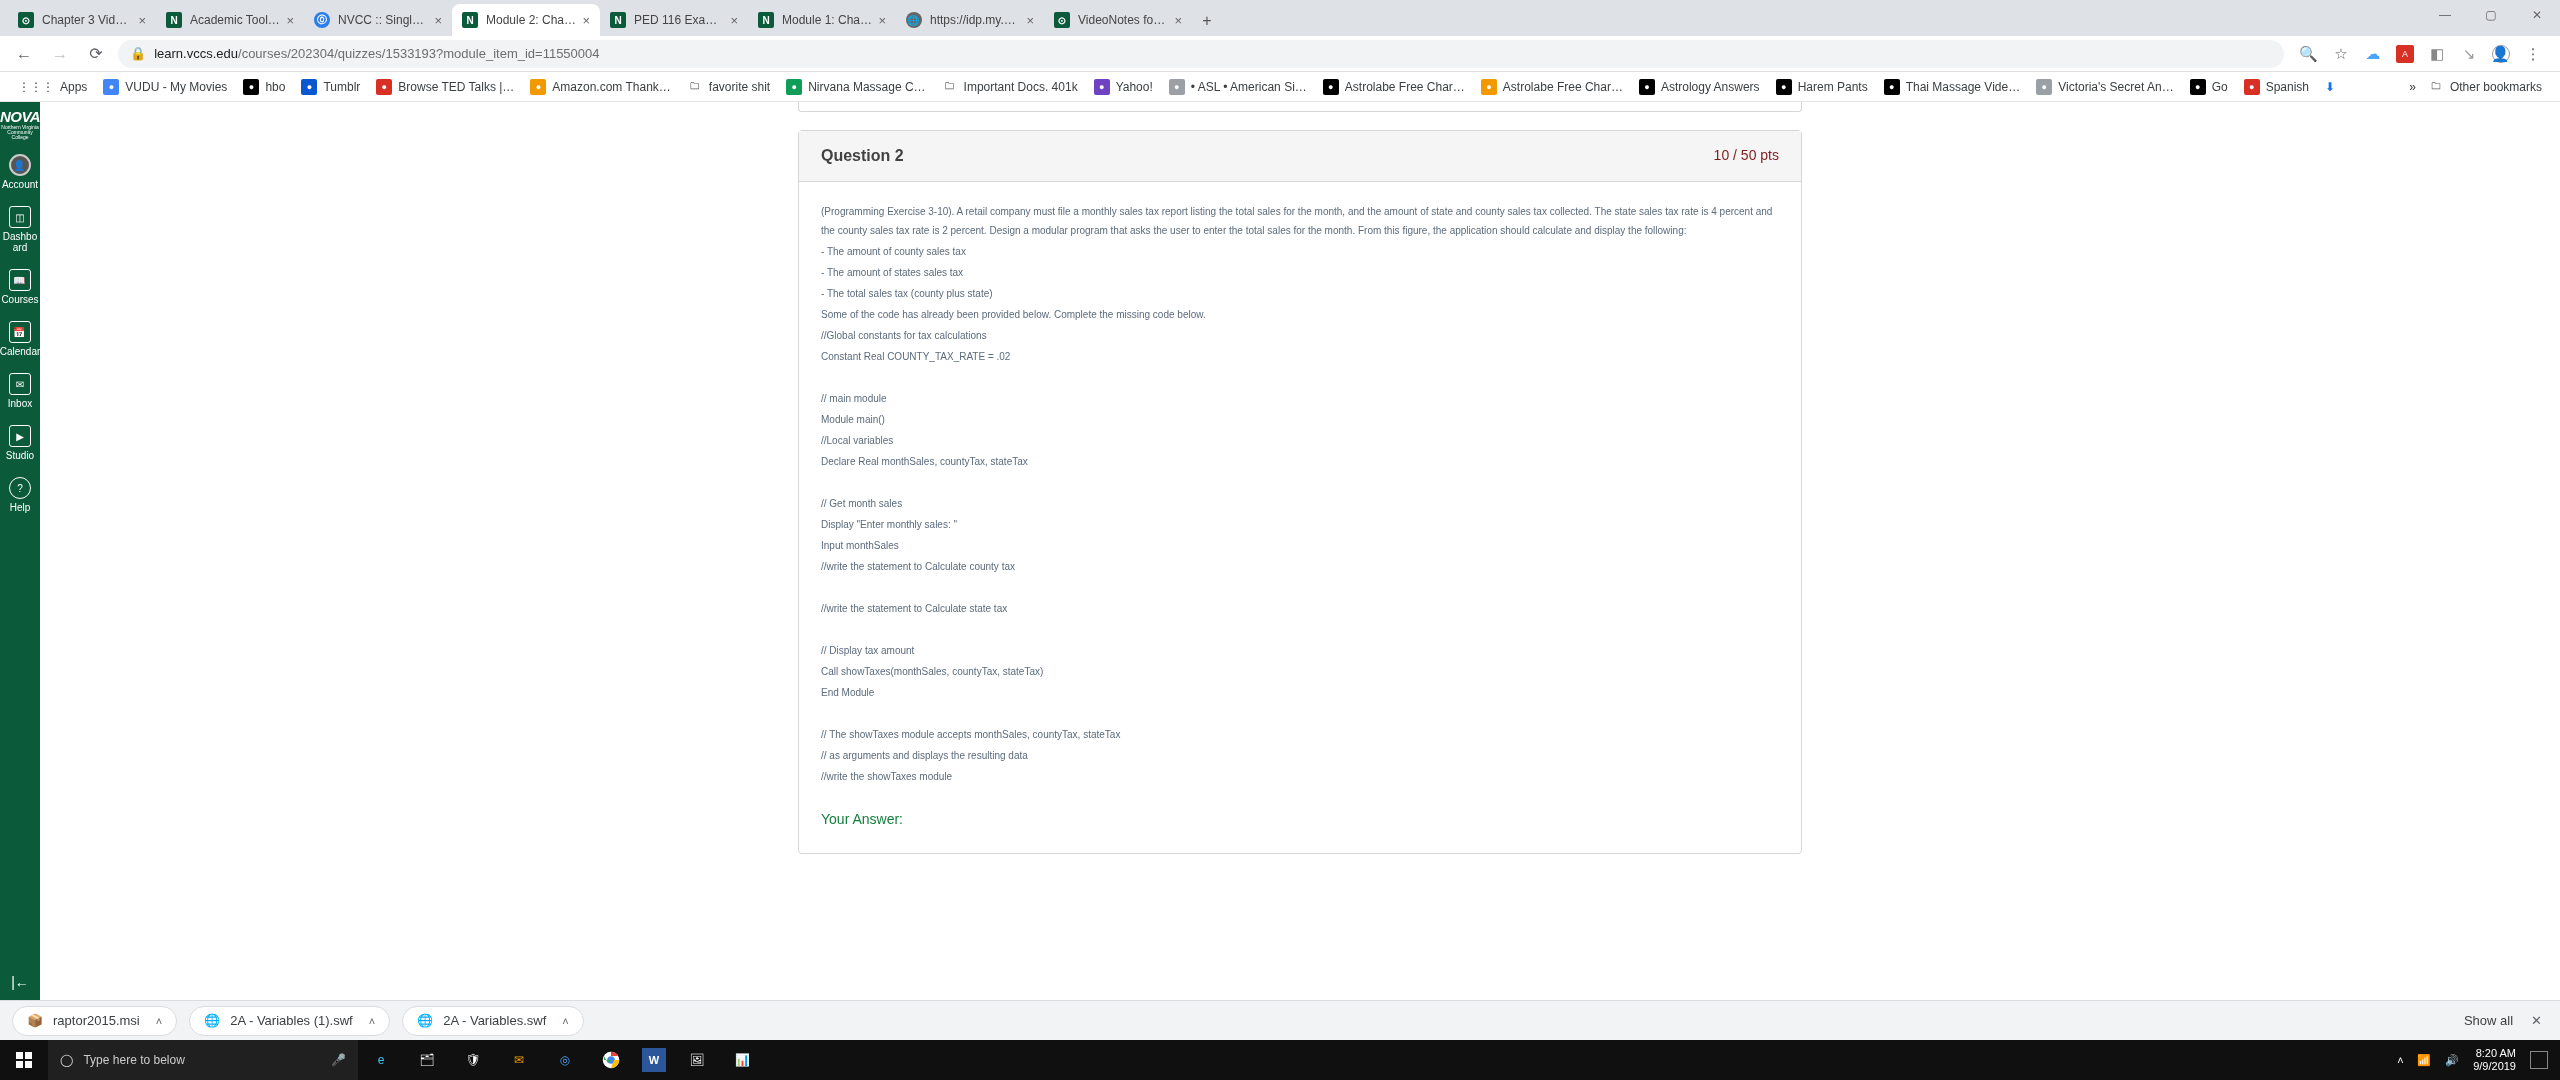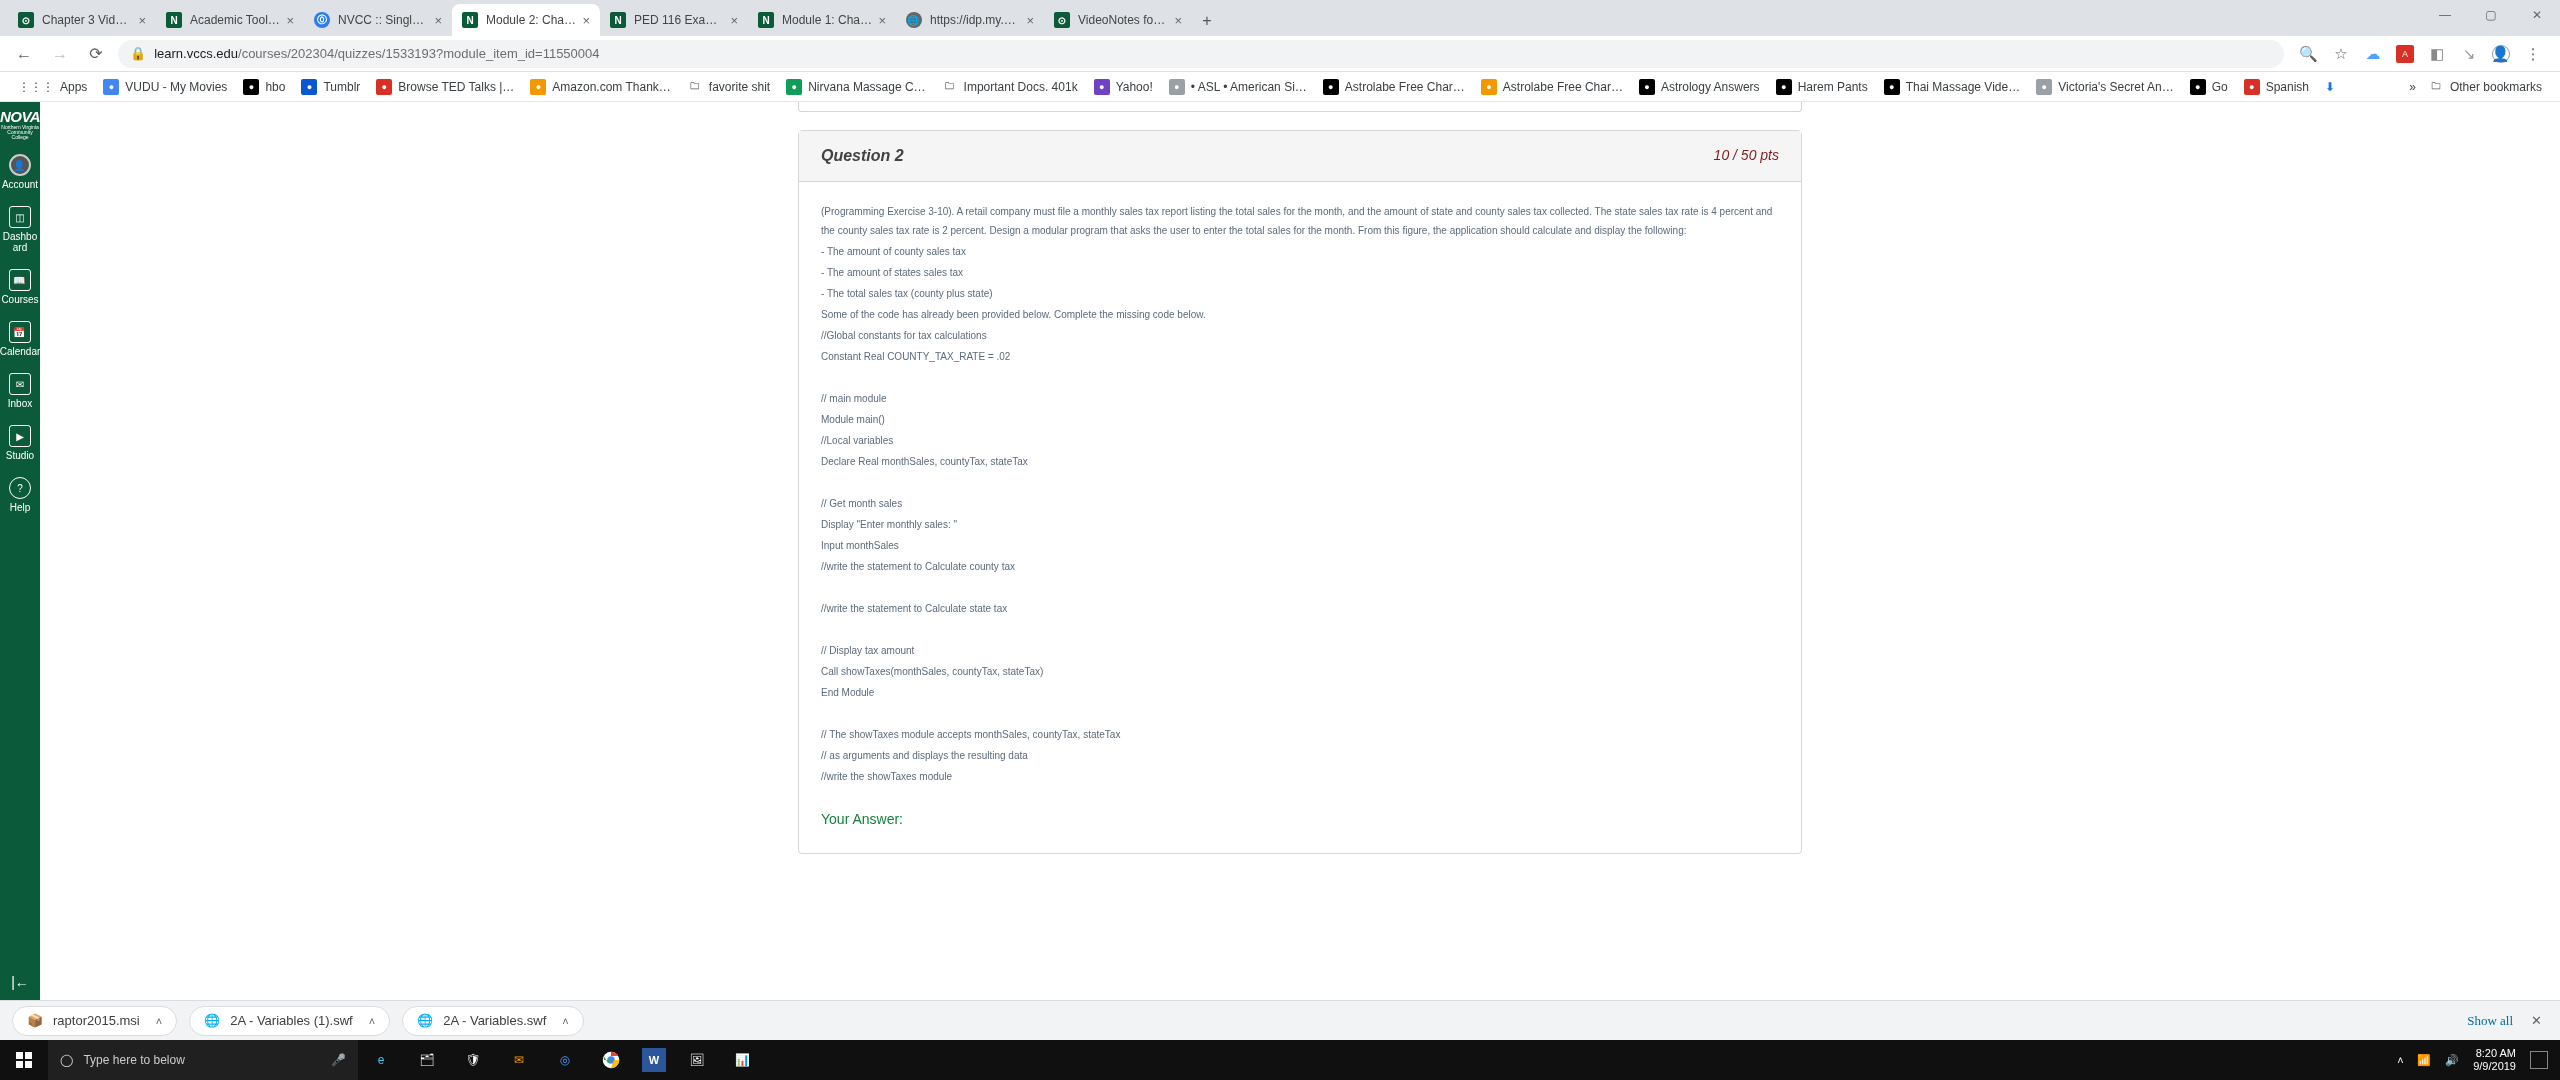--- a/index.html
+++ b/index.html
@@ -50,33 +50,33 @@
 .canvas-logo .sub { font-size: 5px; line-height: 1; color: #fff; }
 .canvas-sidebar .item { width: 100%; padding: 8px 2px; text-align: center; display: flex; flex-direction: column; align-items: center; gap: 3px; }
 .canvas-sidebar .item .icon { width: 22px; height: 22px; border: 1.5px solid #fff; border-radius: 3px; display: flex; align-items: center; justify-content: center; }
 .canvas-sidebar .item .icon.circle { border-radius: 50%; }
 .canvas-sidebar .collapse { position: absolute; bottom: 10px; color: #fff; font-size: 14px; }
 
 
 .canvas-content { flex: 1; background: #fff; overflow-y: auto; padding: 0 0 0 0; }
 .quiz-card-top { margin: 0 auto 18px; width: 1004px; height: 10px; border: 1px solid #d6d6d6; border-top: none; border-radius: 0 0 4px 4px; background: #fff; }
 .quiz-card { margin: 0 auto 20px; width: 1004px; border: 1px solid #d6d6d6; border-radius: 4px; background: #fff; }
-.quiz-header { display: flex; justify-content: space-between; padding: 16px 22px; background: #f5f5f5; border-bottom: 1px solid #d6d6d6; font-size: 16px; font-weight: 700; color: #424242; font-style: italic; }
+.quiz-header { display: flex; justify-content: space-between; padding: 16px 22px; background: #f5f5f5; border-bottom: 1px solid #d6d6d6; font-size: 16px; font-weight: 700; color: #424242; }
 .quiz-header .pts { font-size: 14px; font-weight: 400; color: #7f1d1d; }
 .quiz-body { padding: 20px 22px; font-size: 10px; color: #5b6b7c; line-height: 1.9; }
 .quiz-body p { margin-bottom: 2px; }
 .your-answer { font-size: 14px; font-weight: 400; color: #15803d; margin-top: 20px; }
 
 
 .downloads-bar { height: 40px; background: #f1f3f4; border-top: 1px solid #dadce0; display: flex; align-items: center; padding: 0 12px; gap: 12px; font-size: 13px; color: #3c4043; }
 .dl-item { display: flex; align-items: center; gap: 10px; background: #fff; border: 1px solid #dadce0; border-radius: 16px; padding: 4px 14px; height: 30px; }
 .dl-item .ico { width: 16px; height: 16px; }
 .dl-item .chev { color: #5f6368; font-size: 11px; margin-left: 6px; }
 .downloads-bar .spacer { flex: 1; }
-.show-all { color: #0369a1; font-family: Liberation Serif, serif; }
+.show-all { color: #404040; }
 .dl-close { color: #5f6368; padding: 0 6px; }
 
 
 .taskbar { height: 40px; background: #101010; display: flex; align-items: center; color: #fff; font-size: 12px; }
 .taskbar .start { width: 48px; height: 40px; display: flex; align-items: center; justify-content: center; }
 .taskbar .start svg { width: 16px; height: 16px; }
 .taskbar .search { display: flex; align-items: center; background: #202020; height: 40px; padding: 0 12px; width: 310px; gap: 10px; color: #ccc; }
 .taskbar .task-icons { display: flex; align-items: center; height: 40px; }
 .taskbar .task-icons .ti { width: 46px; height: 40px; display: flex; align-items: center; justify-content: center; }
 .taskbar .tray { margin-left: auto; display: flex; align-items: center; gap: 14px; padding: 0 12px; color: #fff; font-size: 11px; }

